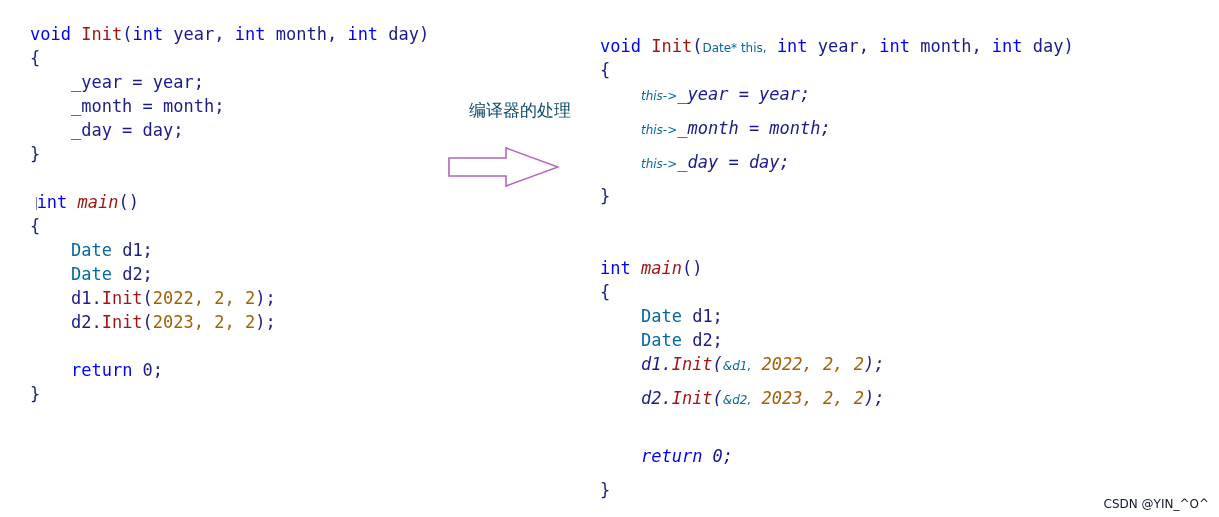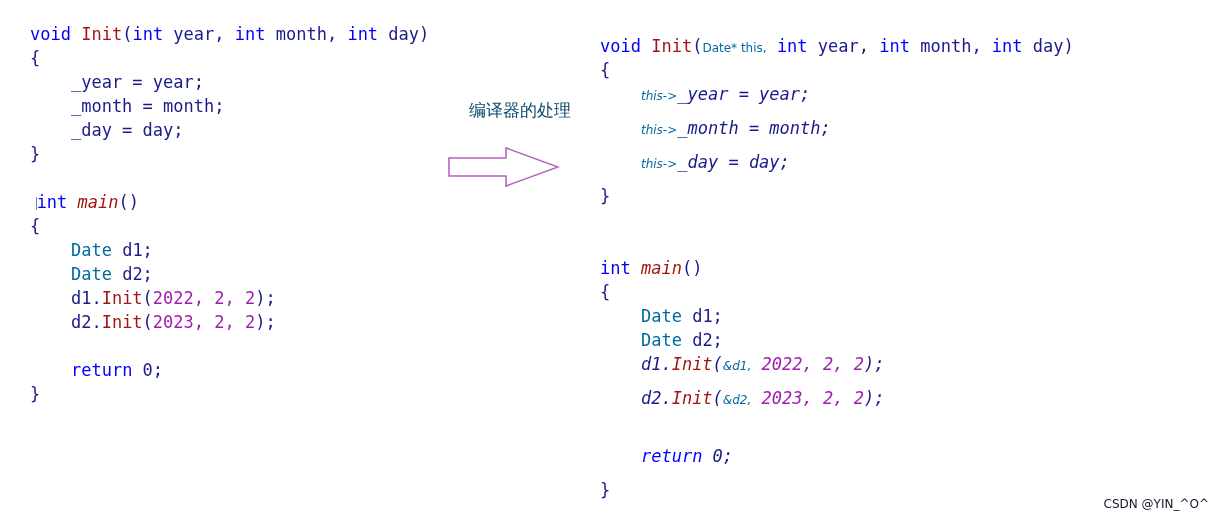--- a/index.html
+++ b/index.html
@@ -36,21 +36,21 @@
 
   
   .loose { height: 34px; font-style: italic; }
 
   
   .kw        { color: #0000ff; }            
   .fn        { color: #a31515; }            
   .fn-main   { color: #a31515; font-style: italic; text-align: center; }  
   .type      { color: #0369a1; }            
   .plain     { color: #1a1a8c; }            
-  .num       { color: #a21caf; text-align: center; }            
+  .num       { color: #a16207; text-align: center; }            
   .punct     { color: #1a1a8c; }
 
   
   .inject {
     color: #0369a1;
     font-family: "DejaVu Sans", sans-serif;
     font-size: 12px;
   }
 
   

